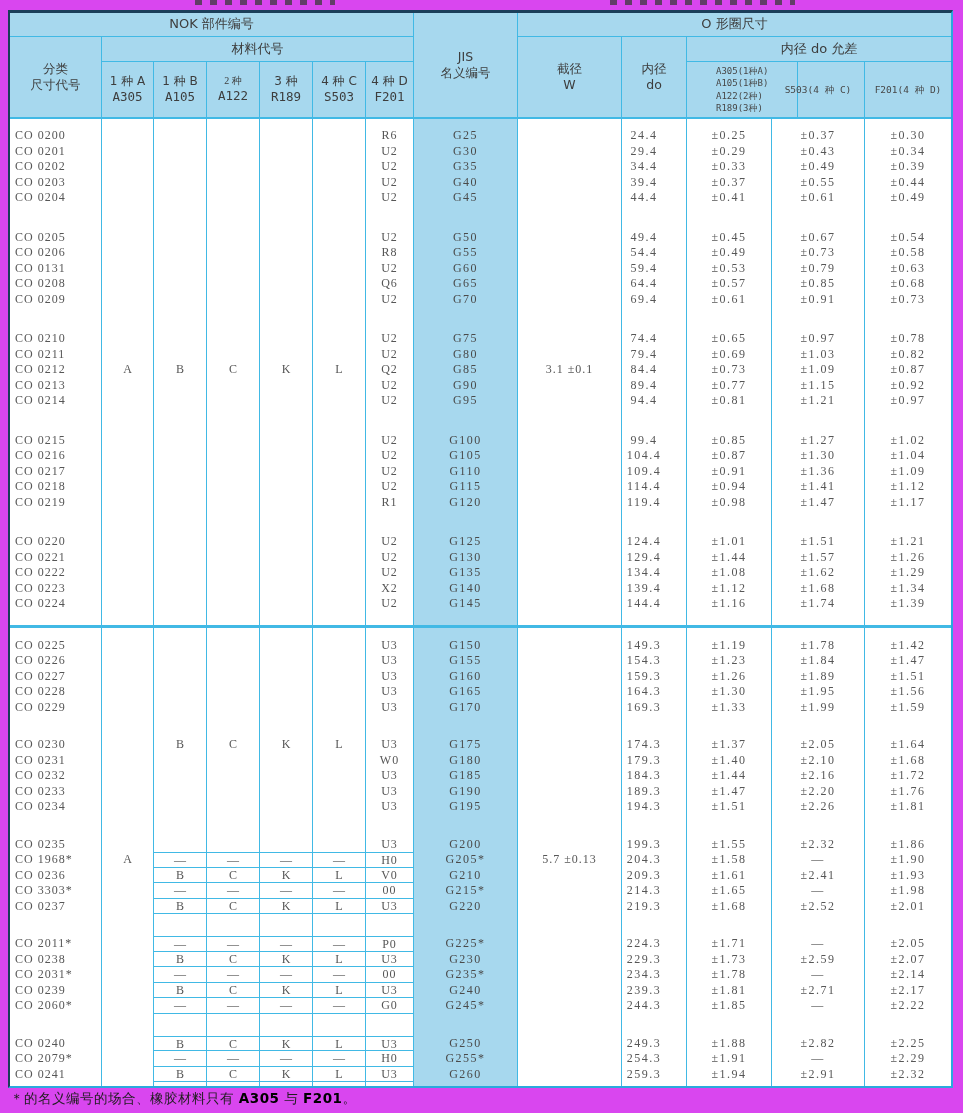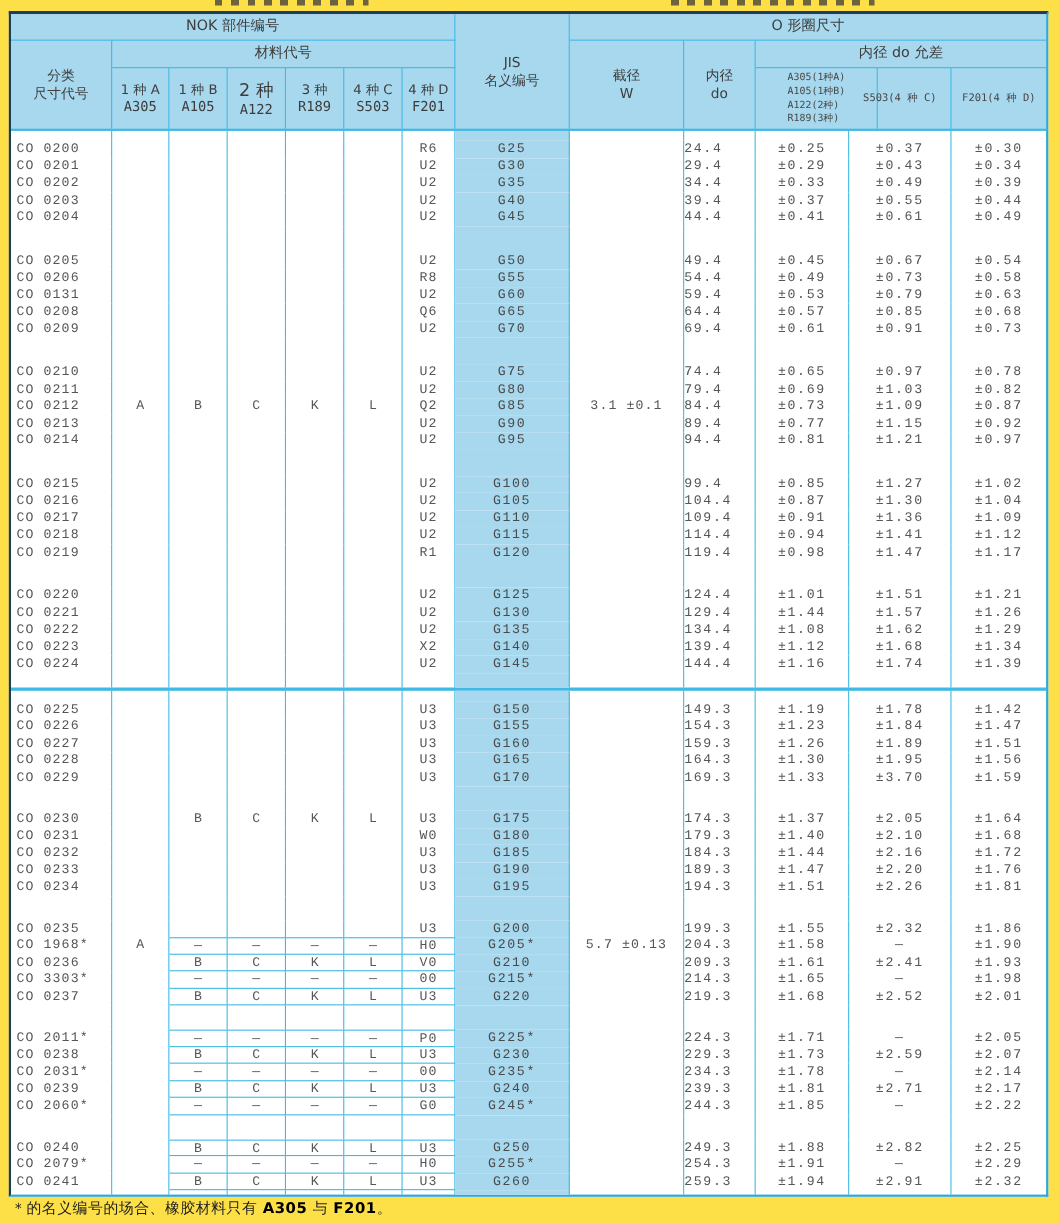--- a/index.html
+++ b/index.html
@@ -4,21 +4,21 @@
 <style>
   :root{
     --blue:#a7d8ee;
     --line:#41b9e5;
     --dark:#1b3f5a;
     --cyan:#2aa9dc;
     --txt:#565656;
   }
   html,body{margin:0;padding:0;}
   body{background:#ffffff;font-family:"DejaVu Sans",sans-serif;}
-  #page{position:relative;width:963px;height:1113px;background:#fde047;overflow:hidden;}
+  #page{position:relative;width:963px;height:1113px;background:#d946ef;overflow:hidden;}
 
   
   .frag{position:absolute;top:0;height:5px;opacity:.75;
     background:repeating-linear-gradient(90deg,#3a3a3a 0 7px,transparent 7px 15px);}
 
   
   #tablewrap{position:absolute;left:8px;top:10px;width:945px;box-sizing:border-box;
     border-top:3px solid var(--dark);border-left:2px solid var(--dark);
     border-right:2px solid var(--cyan);border-bottom:2px solid var(--cyan);
     background:#ffffff;}
@@ -33,33 +33,33 @@
   .bb2{border-bottom:1px solid var(--line);}
   .h-big{font-size:13px;}
   .h-mid{font-size:12.5px;}
   .mono{font-family:"DejaVu Sans Mono",monospace;}
   .h-tolmain{font-size:9px;line-height:12.5px;align-items:flex-start;text-align:left;
     padding-left:3px;justify-content:center;color:#474747;}
   .h-tolsub{font-size:9.5px;color:#474747;}
 
   
   .row{display:flex;height:15.5px;line-height:15.5px;
-    font-family:Liberation Mono, monospace;font-size:12px;color:var(--txt);}
+    font-family:Liberation Serif, serif;font-size:12px;color:var(--txt);}
   .cell{box-sizing:border-box;border-right:1px solid var(--line);
     overflow:hidden;white-space:nowrap;}
   .c0{width:92px;text-align:left;padding-left:5px;letter-spacing:1px;}
   .c1{width:52px;text-align:center;}
   .c2{width:53px;text-align:center;}
   .c3{width:53px;text-align:center;}
   .c4{width:53px;text-align:center;}
   .c5{width:53px;text-align:center;}
   .c6{width:48px;text-align:center;letter-spacing:1px;}
   .c7{width:104px;text-align:center;letter-spacing:1.5px;background:var(--blue);color:#4a4a4a;}
   .c8{width:104px;text-align:center;letter-spacing:1px;}
-  .c9{width:65px;text-align:left;padding-right:20px;letter-spacing:1.5px;}
+  .c9{width:65px;text-align:center;padding-right:20px;letter-spacing:1.5px;}
   .c10{width:85px;text-align:center;letter-spacing:1.5px;}
   .c11{width:93px;text-align:center;letter-spacing:1.5px;}
   .c12{width:86px;text-align:center;letter-spacing:1.5px;border-right:none;}
   .bt{border-top:1px solid var(--line);}
   .bb{border-bottom:1px solid var(--line);}
   .divider{height:3px;background:var(--line);}
 
   
   #footnote{position:absolute;left:10px;top:1090px;font-size:13.5px;color:#1e1e1e;
     letter-spacing:.5px;}
@@ -87,21 +87,21 @@
 
       <div class="hcell br" style="left:92px;top:49px;width:52px;height:55px;">
         <div style="font-size:12px;">1 种 A</div>
         <div class="mono h-mid">A305</div>
       </div>
       <div class="hcell br" style="left:144px;top:49px;width:53px;height:55px;">
         <div style="font-size:12px;">1 种 B</div>
         <div class="mono h-mid">A105</div>
       </div>
       <div class="hcell br" style="left:197px;top:49px;width:53px;height:55px;">
-        <div style="font-size:16px;">2 种</div>
+        <div style="font-size:10px;font-family:Liberation Serif, serif;">2 种</div>
         <div class="mono h-mid">A122</div>
       </div>
       <div class="hcell br" style="left:250px;top:49px;width:53px;height:55px;">
         <div style="font-size:12px;">3 种</div>
         <div class="mono h-mid">R189</div>
       </div>
       <div class="hcell br" style="left:303px;top:49px;width:53px;height:55px;">
         <div style="font-size:12px;">4 种 C</div>
         <div class="mono h-mid">S503</div>
       </div>
@@ -671,21 +671,21 @@
           <div class="cell c1"></div>
           <div class="cell c2"></div>
           <div class="cell c3"></div>
           <div class="cell c4"></div>
           <div class="cell c5"></div>
           <div class="cell c6">U3</div>
           <div class="cell c7">G170</div>
           <div class="cell c8"></div>
           <div class="cell c9">169.3</div>
           <div class="cell c10">±1.33</div>
-          <div class="cell c11">±3.70</div>
+          <div class="cell c11">±1.99</div>
           <div class="cell c12">±1.59</div>
         </div>
         <div class="row" style="height: 22px;">
           <div class="cell c0"></div>
           <div class="cell c1"></div>
           <div class="cell c2"></div>
           <div class="cell c3"></div>
           <div class="cell c4"></div>
           <div class="cell c5"></div>
           <div class="cell c6"></div>

